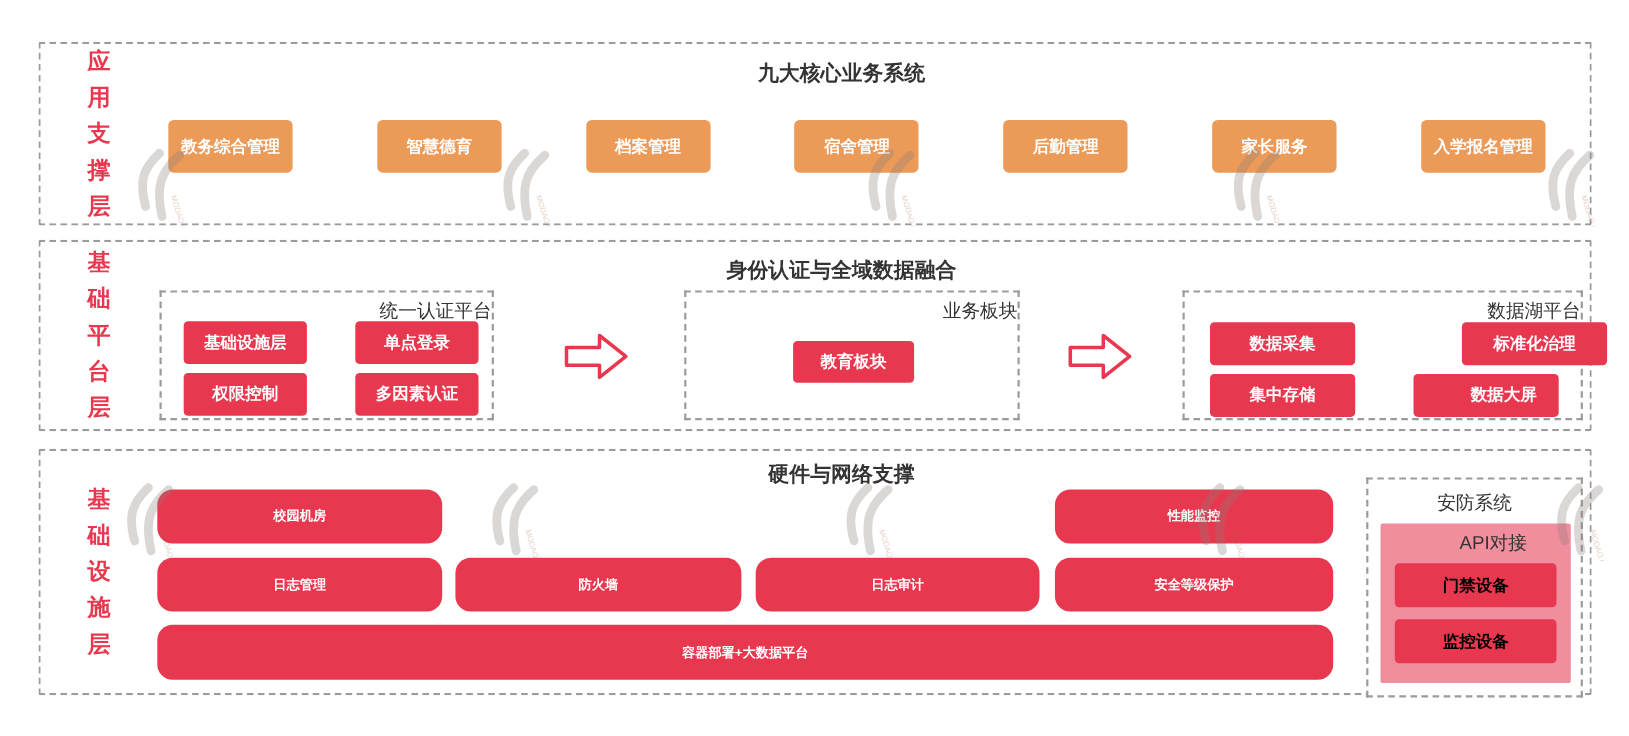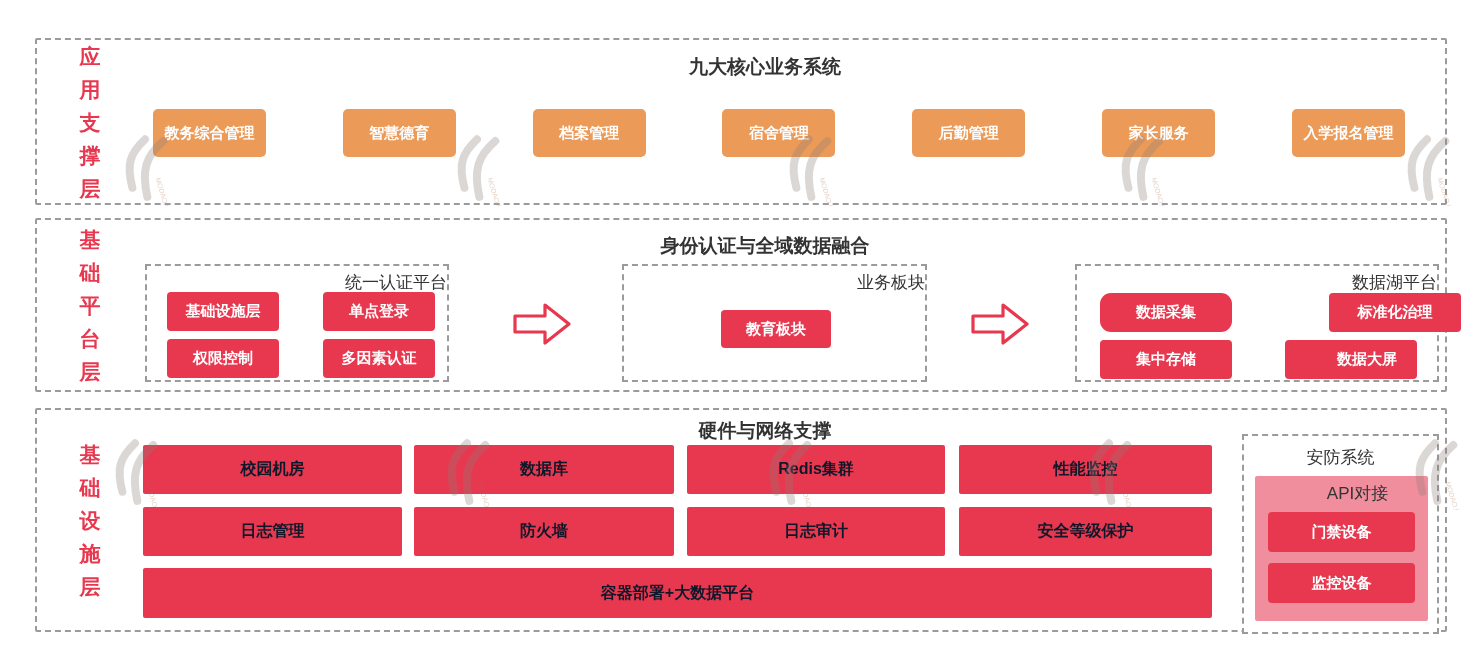--- a/index.html
+++ b/index.html
@@ -38,49 +38,49 @@
   .chip { position:absolute; background:#E8384F; border-radius:4px; color:#fff;
     font-weight:bold; font-size:15px; display:flex; align-items:center;
     justify-content:center; white-space:nowrap; height:39px; }
   .g1 .chip { width:112px; }
   .g1 .c0 { left:20px;  top:26px; }
   .g1 .c1 { left:176px; top:26px; }
   .g1 .c2 { left:20px;  top:73px; }
   .g1 .c3 { left:176px; top:73px; }
   .g2 .c0 { left:97px; top:44px; width:110px; height:38px; }
   .g3 .chip { width:132px; }
-  .g3 .c0 { left:23px;  top:27px;border-radius:11px; }
+  .g3 .c0 { left:23px;  top:27px; }
   .g3 .c1 { left:208px; top:27px;margin-left:44px; }
   .g3 .c2 { left:23px;  top:74px; }
   .g3 .c3 { left:208px; top:74px;padding-left:32px; }
 
   .flow-arrow { position:absolute; top:81px; width:60px; height:46px; }
   .a1 { left:475px; }
   .a2 { left:933px; }
 
-  .infra-box { position:absolute; background:#E8384F; border-radius:2px; color:#0f172a;
-    font-weight:bold; font-size:16px; display:flex; align-items:center;
+  .infra-box { position:absolute; background:#E8384F; border-radius:14px; color:#ffffff;
+    font-weight:bold; font-size:12px; display:flex; align-items:center;
     justify-content:center; white-space:nowrap; height:49px; }
   .r0 { top:35px; }  .r1 { top:97px; }
   .k0 { left:106px; width:259px; }
   .k1 { left:377px; width:260px; }
   .k2 { left:650px; width:258px; }
   .k3 { left:922px; width:253px; }
   .wide { left:106px; top:158px; width:1069px; height:50px; }
 
   .security { position:absolute; left:1205px; top:24px; width:197px; height:200px;
     border:2px dashed #9b9b9b; background:#fff; }
   .security-title { position:absolute; top:10px; left:0; right:0; text-align:center;
     font-size:17px; color:#333; white-space:nowrap; }
   .api-panel { position:absolute; left:11px; top:40px; width:173px; height:145px;
     background:#F18E9D; border-radius:2px; }
   .api-title { position:absolute; top:6px; left:0; right:0; text-align:center;
     font-size:17px; color:#333; white-space:nowrap;padding-left:32px; }
   .device { position:absolute; left:13px; width:147px; height:40px; background:#E8384F;
-    border-radius:4px; color:#ffffff; font-weight:bold; font-size:15px; display:flex;
+    border-radius:4px; color:#000000; font-weight:bold; font-size:15px; display:flex;
     align-items:center; justify-content:center; }
   .d0 { top:36px; } .d1 { top:87px; }
 
   .wm { position:absolute; width:74px; height:74px; opacity:0.30; pointer-events:none; z-index:9; }
 </style>
 </head>
 <body>
 
 <div class="canvas">
 
@@ -130,22 +130,20 @@
       <div class="chip c2">集中存储</div>
       <div class="chip c3">数据大屏</div>
     </div>
   </div>
 
   <div class="layer layer3">
     <div class="layer-label">基础设施层</div>
     <div class="layer-title">硬件与网络支撑</div>
 
     <div class="infra-box r0 k0">校园机房</div>
-    <div class="infra-box r0 k1">数据库</div>
-    <div class="infra-box r0 k2">Redis集群</div>
     <div class="infra-box r0 k3">性能监控</div>
     <div class="infra-box r1 k0">日志管理</div>
     <div class="infra-box r1 k1">防火墙</div>
     <div class="infra-box r1 k2">日志审计</div>
     <div class="infra-box r1 k3">安全等级保护</div>
     <div class="infra-box wide">容器部署+大数据平台</div>
 
     <div class="security">
       <div class="security-title">安防系统</div>
       <div class="api-panel">

